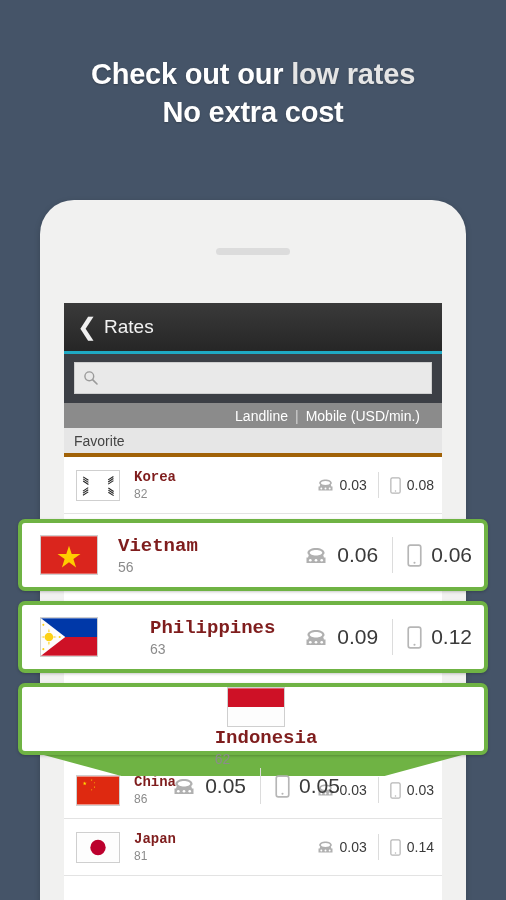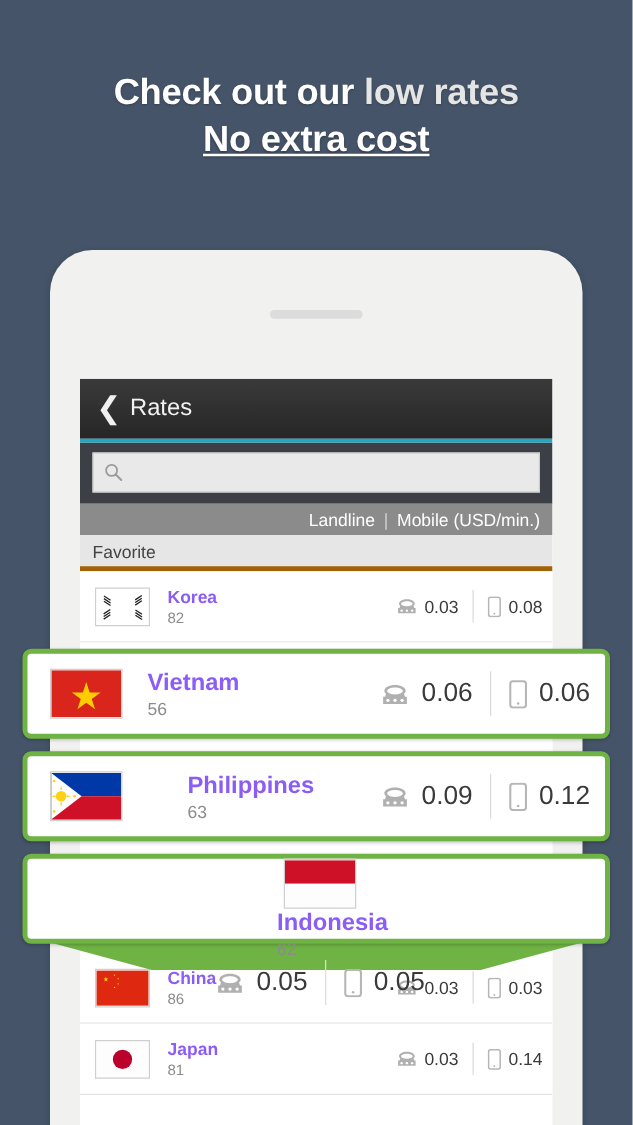--- a/index.html
+++ b/index.html
@@ -14,21 +14,21 @@
   
   .headline{
     position:absolute;left:0;top:55px;width:506px;
     text-align:center;
     font-size:29px;font-weight:bold;line-height:38px;
     color:#ffffff;
     letter-spacing:-0.2px;
     text-shadow:0 1px 2px rgba(0,0,0,.25);
   }
   .headline .accent{color:#e5e5e5;}
-  .headline .line2{display:block;text-decoration:underline;}
+  .headline .line2{display:block;}
 
   
   .phone{
     position:absolute;left:40px;top:200px;
     width:426px;height:760px;
     background:#f1f1f0;
     border-radius:34px 34px 0 0;
     box-shadow:0 2px 6px rgba(0,0,0,.18);
   }
   .speaker{
@@ -70,21 +70,21 @@
   .search-input{
     border:0;outline:0;background:transparent;
     font-family:"Liberation Sans", sans-serif;font-size:13px;color:#555;
     margin-left:6px;width:100%;
   }
 
   
   .colhead{
     height:25px;background:#8b8b8b;
     display:flex;align-items:center;justify-content:flex-end;
-    padding-right:10px;
+    padding-right:22px;
     color:#ffffff;font-size:14px;
   }
   .colhead .sep{margin:0 7px;color:#d2d2d2;}
 
   
   .section-head{
     height:25px;background:#e6e6e6;border-bottom:4px solid #a16207;
     display:flex;align-items:center;padding-left:10px;
     color:#444;font-size:14px;
   }
@@ -95,21 +95,21 @@
     display:flex;align-items:center;padding:0 8px 0 12px;
     background:#ffffff;
   }
   .flag{
     width:42px;height:29px;flex:0 0 auto;
     border:1px solid #cfcfcf;background:#fff;overflow:hidden;
     position:relative;
   }
   .flag svg{display:block;width:100%;height:100%;}
   .names{margin-left:14px;flex:1 1 auto;min-width:0;}
-  .cname{font-size:14px;font-weight:bold;color:#8b5cf6;line-height:17px;}
+  .cname{font-size:14px;font-weight:bold;color:#7f1d1d;line-height:17px;font-family:Liberation Mono, monospace;}
   .ccode{font-size:12px;color:#8b8b8b;line-height:16px;}
   .rates{display:flex;align-items:center;flex:0 0 auto;}
   .rate{display:flex;align-items:center;}
   .rate .val{font-size:14px;color:#3a3a3a;margin-left:6px;}
   .divider{width:1px;height:26px;background:#dcdcdc;margin:0 11px;}
   .icon-land{width:17px;height:14px;flex:0 0 auto;}
   .icon-mob{width:11px;height:17px;flex:0 0 auto;}
 
   
   .hl-card{

